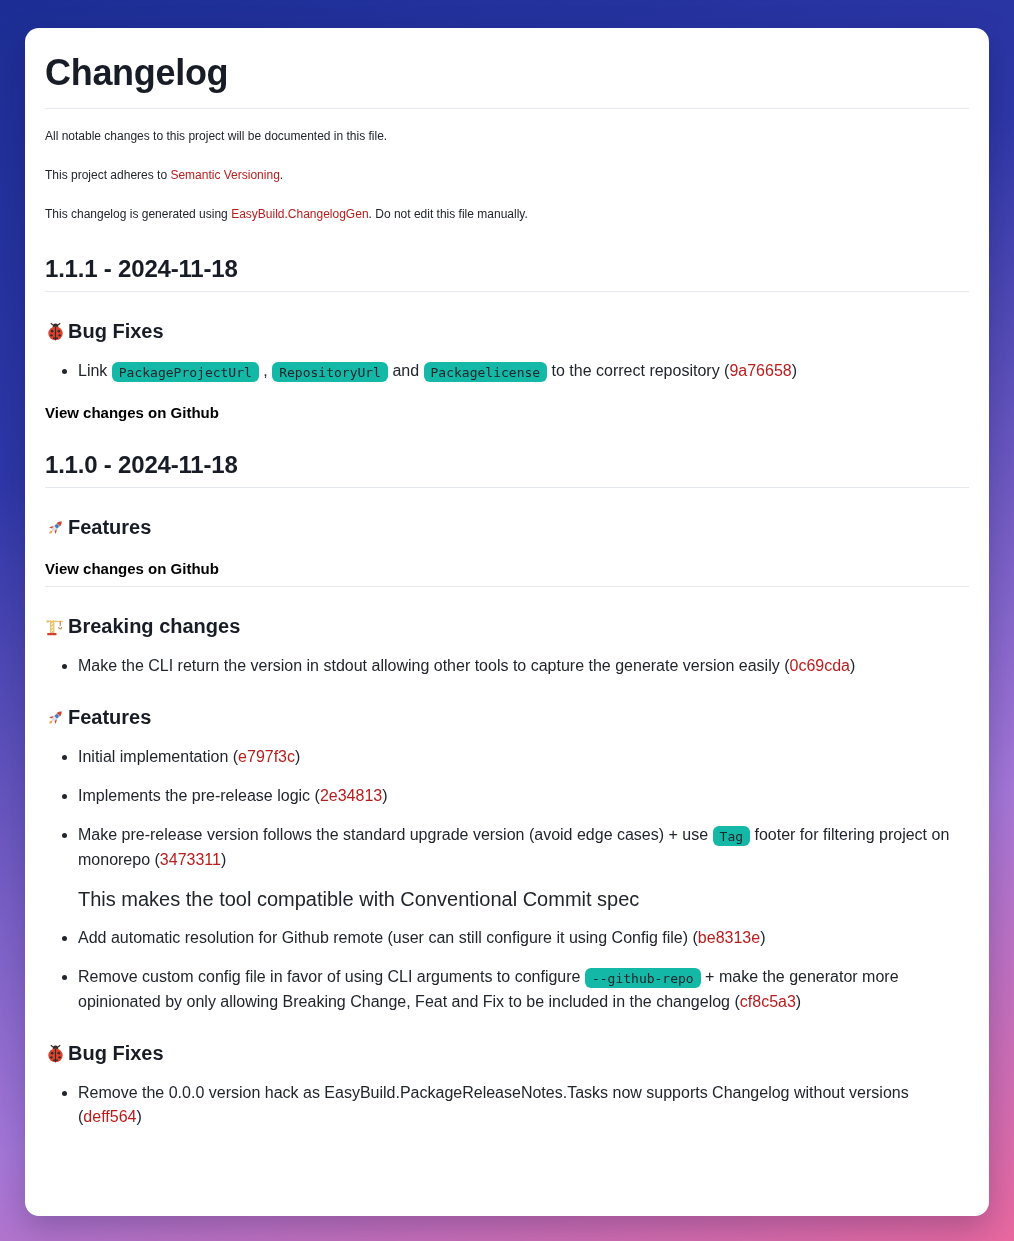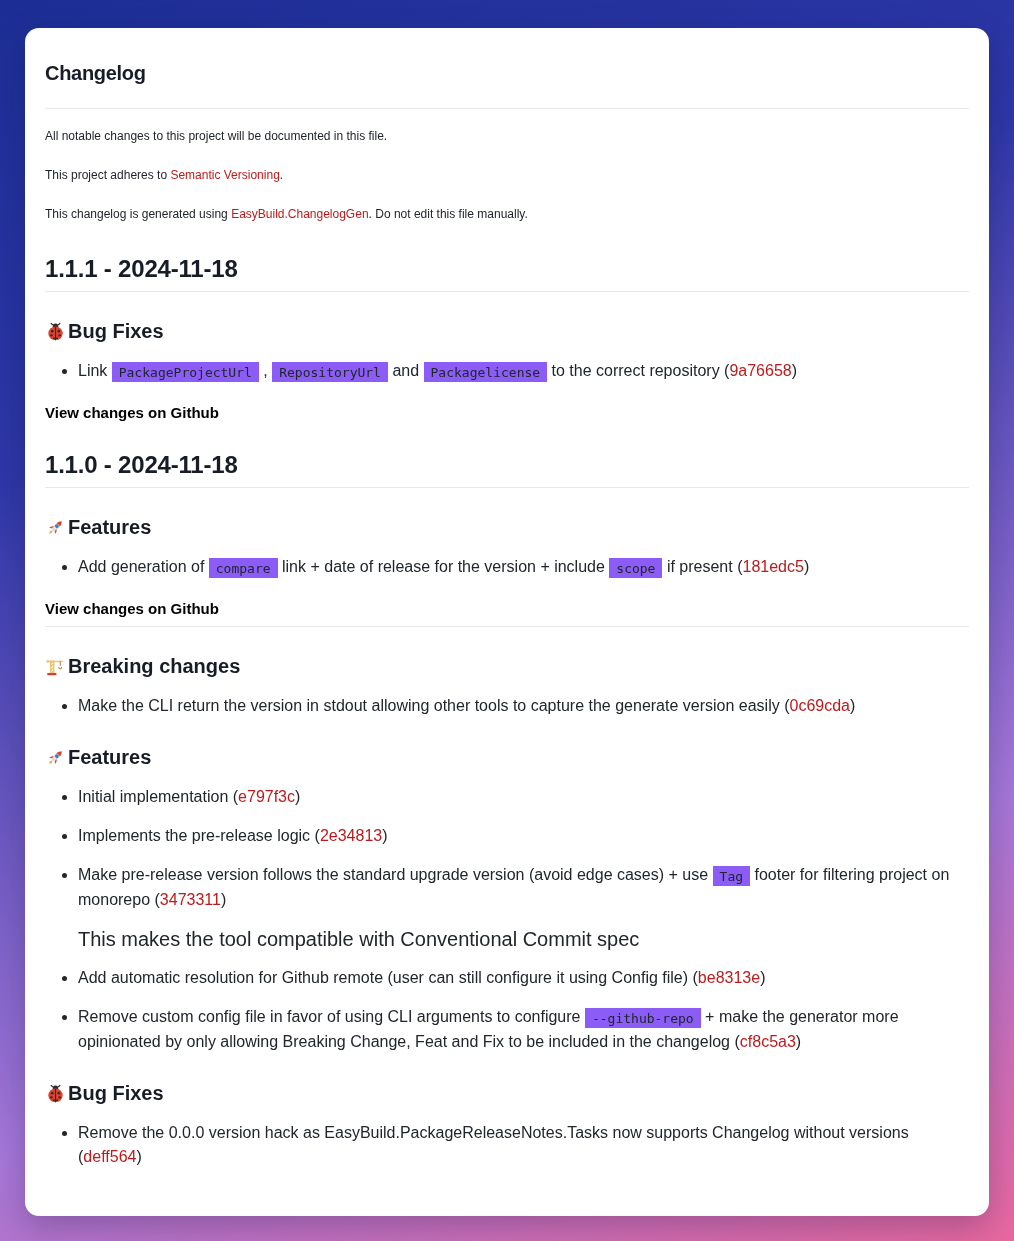--- a/index.html
+++ b/index.html
@@ -14,21 +14,21 @@
   }
   .card {
     background: #ffffff;
     border-radius: 14px;
     padding: 16px 20px 26px 20px;
     box-sizing: border-box;
     min-height: 1188px;
     box-shadow: 0 12px 32px rgba(10, 15, 60, 0.25);
   }
   h1.page-title {
-    font-size: 20px;
+    font-size: 36px;
     line-height: 34px;
     font-weight: 700;
     color: #171c26;
     margin: 12px 0 0 0;
     letter-spacing: -0.3px;
   }
   hr.rule {
     border: 0;
     border-top: 1px solid #e5e9ed;
     margin: 18px 0 0 0;
@@ -66,23 +66,23 @@
   ul.changes li {
     font-size: 16px;
     line-height: 24px;
     margin-top: 15px;
   }
   ul.changes li:first-child { margin-top: 15px; }
   p.note { margin: 15px 0 0 0; font-size: 20px; line-height: 24px; }
   code.chip {
     font-family: "DejaVu Sans Mono", monospace;
     font-size: 13px;
-    background: #8b5cf6;
+    background: #14b8a6;
     color: #21262d;
-    border-radius: 0;
+    border-radius: 6px;
     padding: 2.5px 7px;
     white-space: nowrap;
   }
   a.ilink { color: #b91c1c; text-decoration: none; }
   a.view-link {
     display: inline-block;
     margin: 20px 0 0 0;
     font-size: 15px;
     font-weight: 700;
     color: #000000;
@@ -129,25 +129,21 @@
                 <path d="M12 2.2 C15.1 5.3 15.4 12 12 16.6 C8.6 12 8.9 5.3 12 2.2 Z" fill="#e8ecf0" stroke="#aeb6bf" stroke-width="0.6"></path>
                 <path d="M12 2.2 C13.6 3.9 14.5 5.9 14.7 7.3 L9.3 7.3 C9.5 5.9 10.4 3.9 12 2.2 Z" fill="#d5402e"></path>
                 <circle cx="12" cy="9.8" r="1.8" fill="#3b82d6" stroke="#27567f" stroke-width="0.5"></circle>
                 <path d="M9.3 12.3 L6.6 17 L10 15.6 Z" fill="#d5402e"></path>
                 <path d="M14.7 12.3 L17.4 17 L14 15.6 Z" fill="#d5402e"></path>
                 <path d="M12 16.9 L13.4 19.6 L12 22.2 L10.6 19.6 Z" fill="#f2a03d"></path>
               </g>
             </svg>
           </span>
           <span>Features</span>
-        </h3><ul class="changes">
-          <li>
-            <div class="li-body"><span>Add generation of </span><code class="chip">compare</code><span> link + date of release for the version + include </span><code class="chip">scope</code><span> if present (</span><a href="#" class="ilink">181edc5</a><span>)</span></div>
-          </li>
-        </ul><a href="#" class="view-link">View changes on Github</a></section>
+        </h3><a href="#" class="view-link">View changes on Github</a></section>
       <section>
         <hr class="rule vrule">
         <h3 class="section">
           <span class="icon">
             <svg viewBox="0 0 24 24">
               <g stroke="#e9c26a" stroke-width="1.5" fill="none">
                 <path d="M6.5 21 V4.8"></path>
                 <path d="M10 21 V4.8"></path>
                 <path d="M2.6 6.2 H20.5"></path>
                 <path d="M6.5 8.6 L10 5.4 M6.5 12.4 L10 9.2 M6.5 16.2 L10 13 M6.5 20 L10 16.8"></path>

